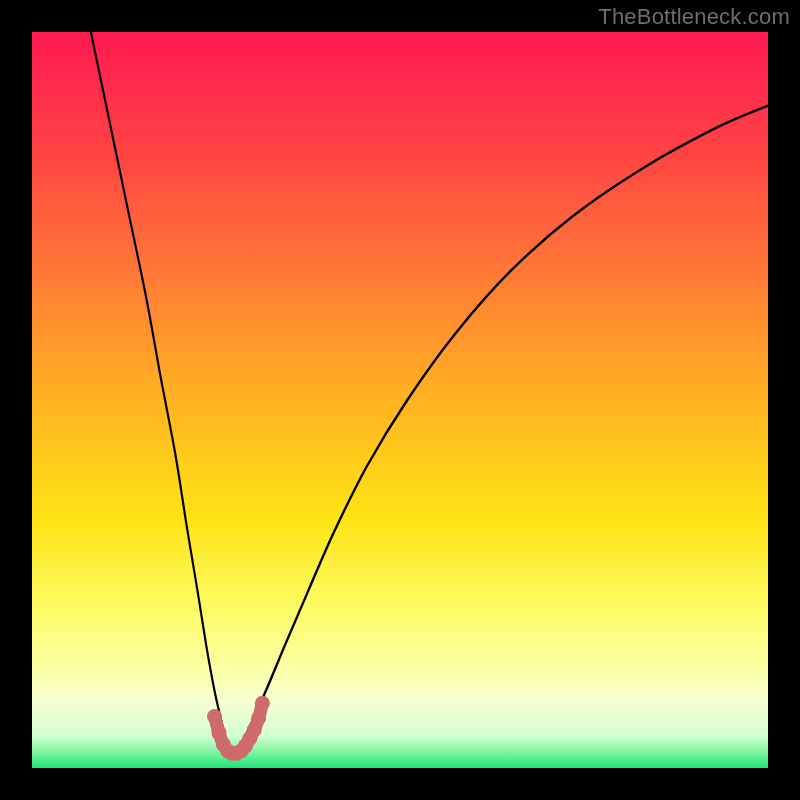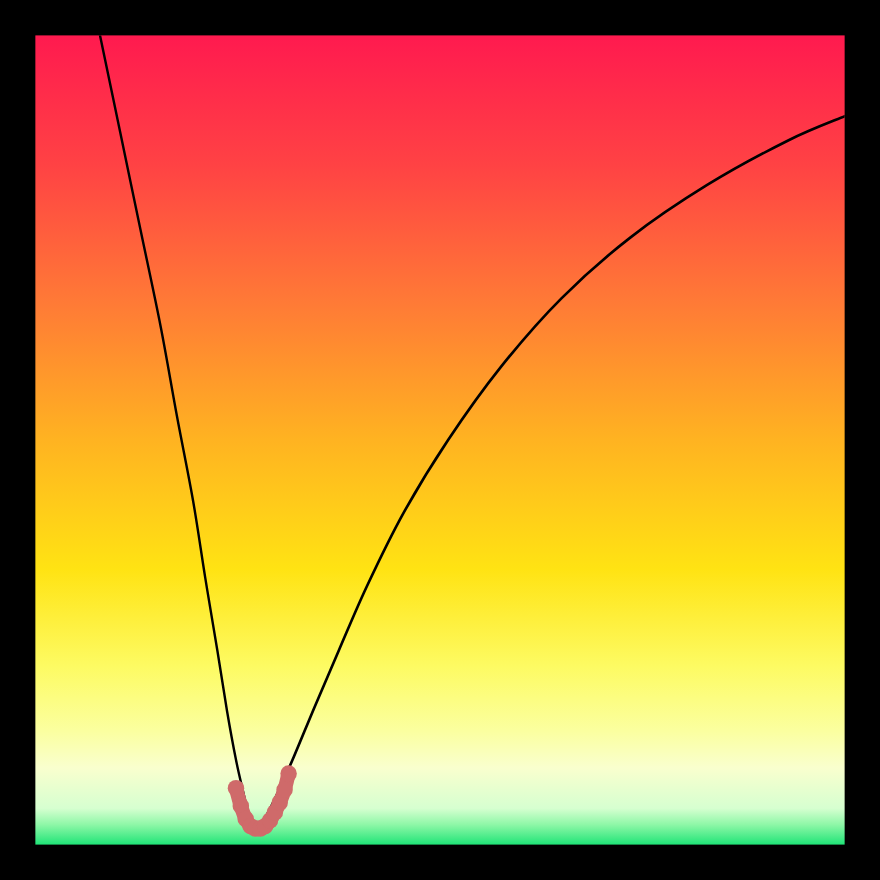--- a/index.html
+++ b/index.html
@@ -69,13 +69,14 @@
         <circle cx="200.19" cy="721.28" r="7.5" fill="#cf6a6a"></circle>
         <circle cx="204.61" cy="721.28" r="7.5" fill="#cf6a6a"></circle>
         <circle cx="209.02" cy="719.07" r="7.5" fill="#cf6a6a"></circle>
         <circle cx="213.44" cy="713.92" r="7.5" fill="#cf6a6a"></circle>
         <circle cx="217.86" cy="706.56" r="7.5" fill="#cf6a6a"></circle>
         <circle cx="222.27" cy="697.73" r="7.5" fill="#cf6a6a"></circle>
         <circle cx="226.69" cy="685.95" r="7.5" fill="#cf6a6a"></circle>
         <circle cx="230.37" cy="671.23" r="7.5" fill="#cf6a6a"></circle>
       </svg>
     </div>
+  <div class="watermark">TheBottleneck.com</div>
 </div>
 
 </body></html>

